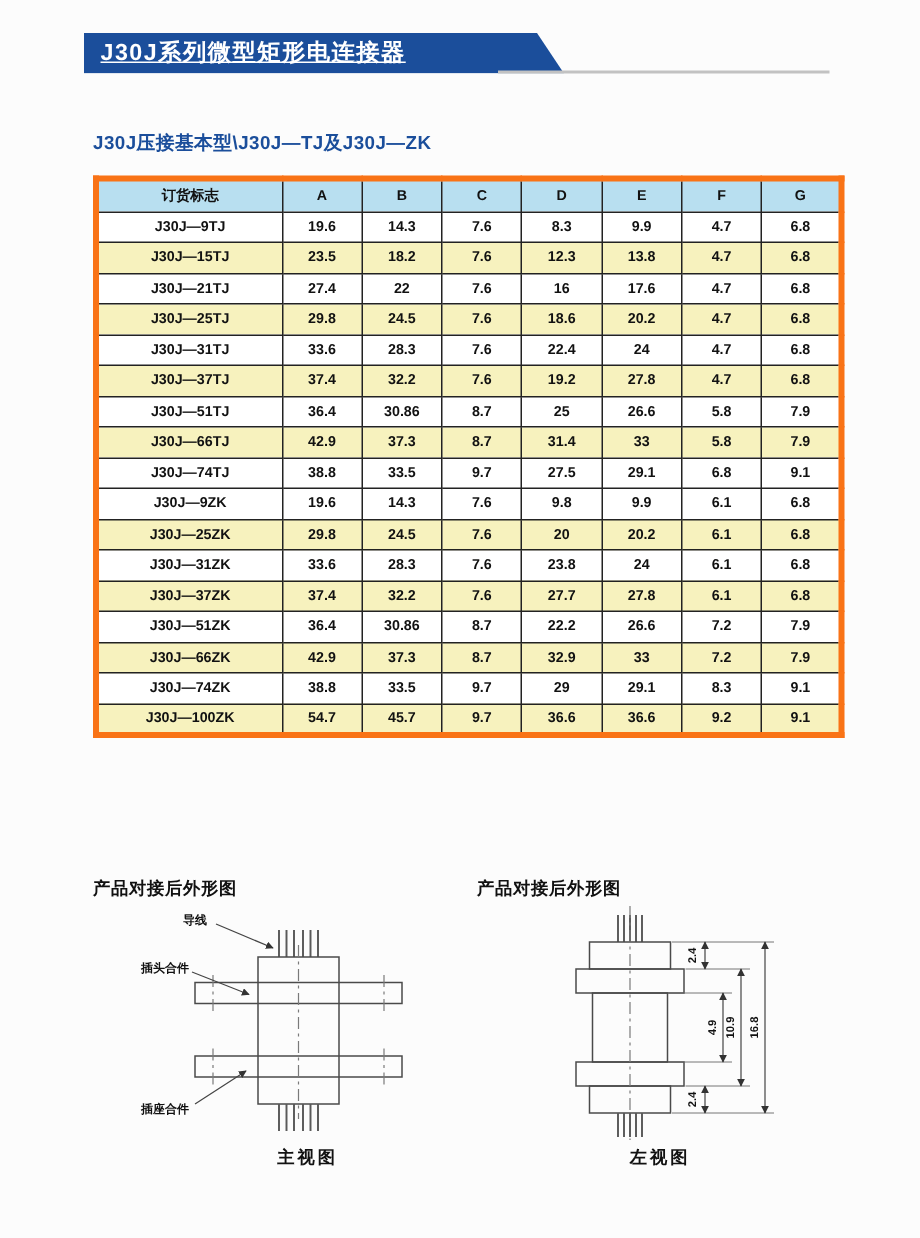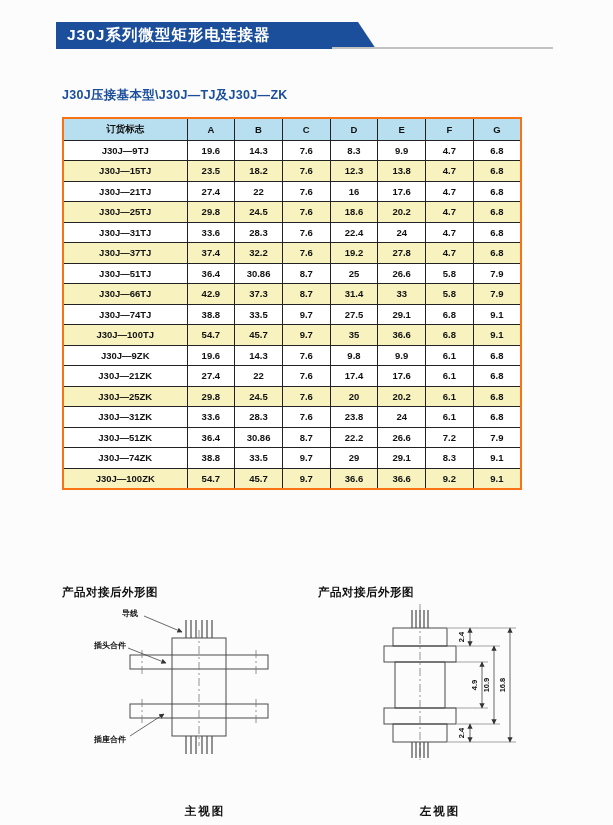--- a/index.html
+++ b/index.html
@@ -22,38 +22,38 @@
 
   
   .banner{
     position:absolute;left:56px;top:22px;width:320px;height:27px;
     background:var(--banner);
     clip-path:polygon(0 0,302px 0,320px 100%,0 100%);
     display:flex;align-items:center;
   }
   .banner-title{
     color:#ffffff;font-size:15.5px;font-weight:bold;
-    padding-left:11px;letter-spacing:1px;white-space:nowrap;
+    padding-left:11px;letter-spacing:1px;white-space:nowrap;text-decoration:underline;
   }
   .banner-line{
     position:absolute;left:332px;top:47px;width:221px;height:2px;
     background:#c2c2c2;
   }
 
   
   .section-title{
     position:absolute;left:62px;top:87px;
     color:var(--banner);font-size:12.5px;font-weight:bold;letter-spacing:.3px;
   }
 
   
   .spec-table{
-    position:absolute;left:62px;top:117px;width:460px;
+    position:absolute;left:62px;top:117px;width:501px;
     border-collapse:collapse;
-    border:2px solid #f97316;
+    border:4px solid #f97316;
     table-layout:fixed;
   }
   .spec-table th,.spec-table td{
     border:1px solid var(--border);
     font-size:9.5px;font-weight:bold;color:var(--ink);
     text-align:center;vertical-align:middle;
     height:20.5px;padding:0 2px;white-space:nowrap;
   }
   .spec-table th{background:var(--hdr-bg);height:22px;}
   .spec-table col.model-col{width:124px;}
@@ -68,21 +68,21 @@
   }
   .figure-title.left{left:62px;}
   .figure-title.right{left:318px;}
 
   .fig-svg{position:absolute;top:602px;}
   .fig-svg.front{left:92px;width:226px;height:160px;}
   .fig-svg.side{left:348px;width:184px;height:160px;}
 
   .fig-caption{
     position:absolute;top:764px;font-size:11.5px;font-weight:bold;color:#111;
-    text-align:center;letter-spacing:2px;margin-top:40px;
+    text-align:center;letter-spacing:2px;
   }
   .fig-caption.front{left:92px;width:226px;}
   .fig-caption.side{left:348px;width:184px;text-align:center;}
 
   svg .outline{fill:none;stroke:#4a4a4a;stroke-width:1;}
   svg .wire{stroke:#5a5a5a;stroke-width:1.3;}
   svg .cline{stroke:#7a7a7a;stroke-width:0.8;stroke-dasharray:8 3 2 3;fill:none;}
   svg .callout{stroke:#444;stroke-width:0.8;fill:none;}
   svg .dimline{stroke:#444;stroke-width:0.8;fill:none;}
   svg .extline{stroke:#666;stroke-width:0.6;}
@@ -209,77 +209,77 @@
         <tr>
           <td>J30J—74TJ</td>
           <td>38.8</td>
           <td>33.5</td>
           <td>9.7</td>
           <td>27.5</td>
           <td>29.1</td>
           <td>6.8</td>
           <td>9.1</td>
         </tr>
-        <tr class="alt">
-          <td>J30J—100TJ</td>
-          <td>54.7</td>
-          <td>45.7</td>
-          <td>9.7</td>
-          <td>35</td>
-          <td>36.6</td>
-          <td>6.8</td>
-          <td>9.1</td>
-        </tr>
         <tr>
           <td>J30J—9ZK</td>
           <td>19.6</td>
           <td>14.3</td>
           <td>7.6</td>
           <td>9.8</td>
           <td>9.9</td>
           <td>6.1</td>
           <td>6.8</td>
         </tr>
-        <tr>
-          <td>J30J—21ZK</td>
-          <td>27.4</td>
-          <td>22</td>
-          <td>7.6</td>
-          <td>17.4</td>
-          <td>17.6</td>
-          <td>6.1</td>
-          <td>6.8</td>
-        </tr>
         <tr class="alt">
           <td>J30J—25ZK</td>
           <td>29.8</td>
           <td>24.5</td>
           <td>7.6</td>
           <td>20</td>
           <td>20.2</td>
           <td>6.1</td>
           <td>6.8</td>
         </tr>
         <tr>
           <td>J30J—31ZK</td>
           <td>33.6</td>
           <td>28.3</td>
           <td>7.6</td>
           <td>23.8</td>
           <td>24</td>
+          <td>6.1</td>
+          <td>6.8</td>
+        </tr>
+        <tr class="alt">
+          <td>J30J—37ZK</td>
+          <td>37.4</td>
+          <td>32.2</td>
+          <td>7.6</td>
+          <td>27.7</td>
+          <td>27.8</td>
           <td>6.1</td>
           <td>6.8</td>
         </tr>
         <tr>
           <td>J30J—51ZK</td>
           <td>36.4</td>
           <td>30.86</td>
           <td>8.7</td>
           <td>22.2</td>
           <td>26.6</td>
+          <td>7.2</td>
+          <td>7.9</td>
+        </tr>
+        <tr class="alt">
+          <td>J30J—66ZK</td>
+          <td>42.9</td>
+          <td>37.3</td>
+          <td>8.7</td>
+          <td>32.9</td>
+          <td>33</td>
           <td>7.2</td>
           <td>7.9</td>
         </tr>
         <tr>
           <td>J30J—74ZK</td>
           <td>38.8</td>
           <td>33.5</td>
           <td>9.7</td>
           <td>29</td>
           <td>29.1</td>

